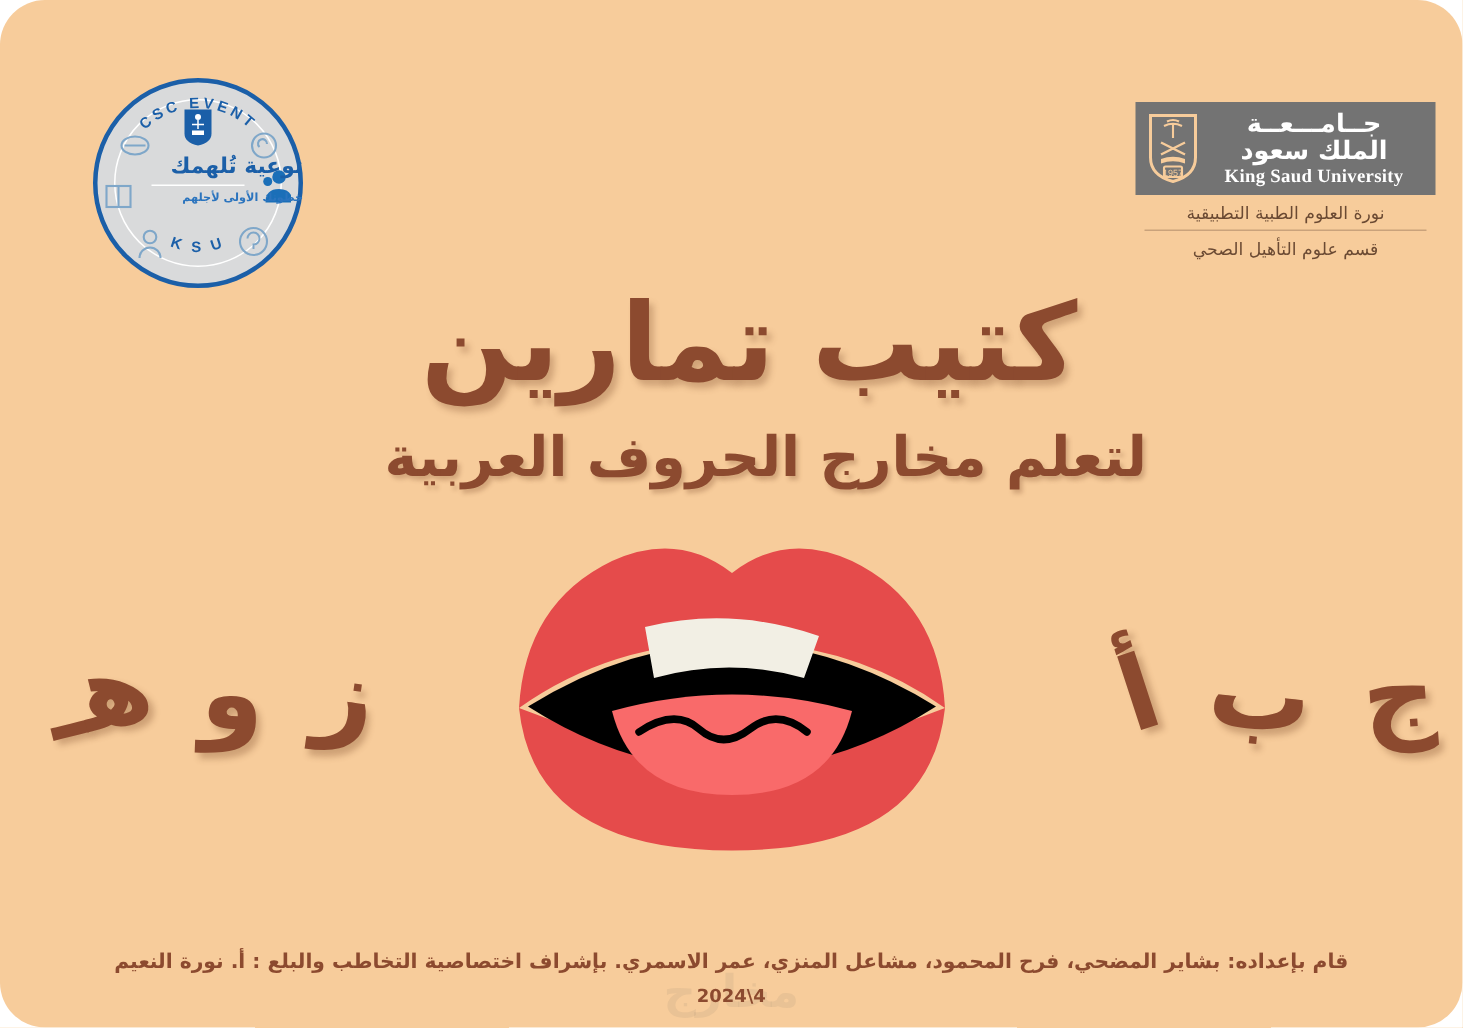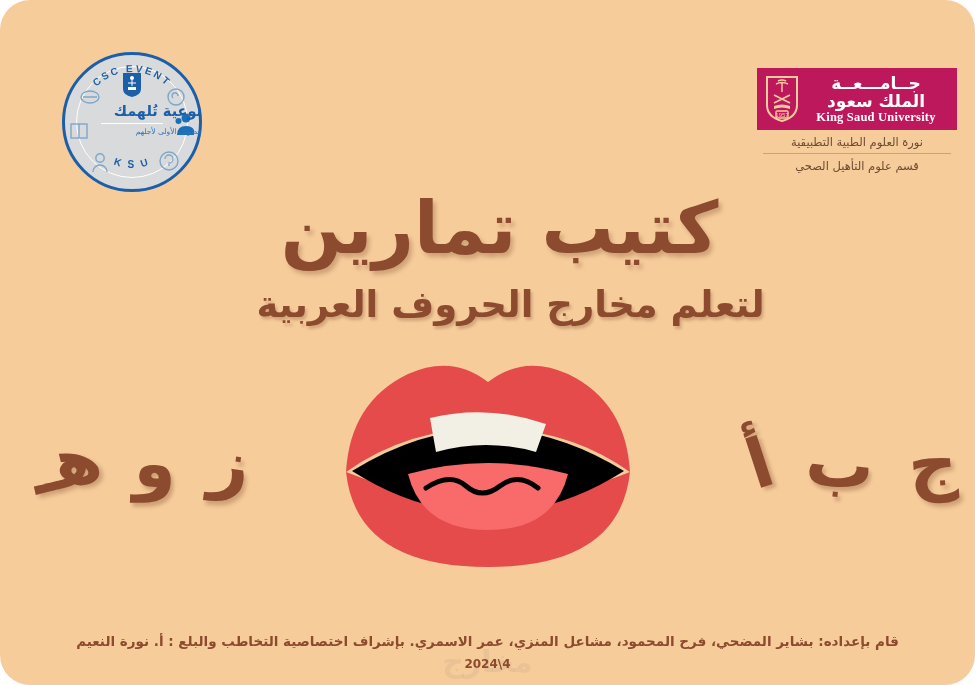--- a/index.html
+++ b/index.html
@@ -45,37 +45,37 @@
     text-align:right;
   }
   .csc-main{
     color:#1B5FA8; font-size:14.5px; font-weight:700;
     line-height:1.1; white-space:nowrap;
   }
   .csc-rule{
     width:62px;height:1.5px;background:#ffffff;margin:3px auto 3px;
   }
   .csc-sub{
-    color:#2B74BE; font-size:7.5px; font-weight:400; white-space:nowrap;margin-left:40px;
+    color:#2B74BE; font-size:7.5px; font-weight:700; white-space:nowrap;margin-left:40px;
   }
   .csc-shield{
     position:absolute; left:50%; top:20px; transform:translateX(-50%);
   }
   .csc-person{
     position:absolute; right:8px; top:60px;
   }
   .mini-ic{position:absolute;}
 
   
   .ksu{
     position:absolute; right:18px; top:68px; width:200px;
     text-align:center;
   }
   .ksu-bar{
-    background:#be185d;
+    background:#737373;
     padding:7px 10px 6px 8px;
     display:flex; align-items:center; justify-content:space-between;
     gap:6px;
   }
   .ksu-words{flex:1;text-align:center;line-height:1.05;}
   .ksu-ar1{color:#ffffff;font-size:17px;font-weight:700;letter-spacing:1px;}
   .ksu-ar2{color:#ffffff;font-size:17px;font-weight:700;letter-spacing:0.5px;}
   .ksu-en{color:#ffffff;font-size:12.5px;font-weight:700;font-family:"Liberation Serif",serif;letter-spacing:.2px;}
   .ksu-line{
     color:#6B4A33;font-size:11.5px;padding-top:5px;

